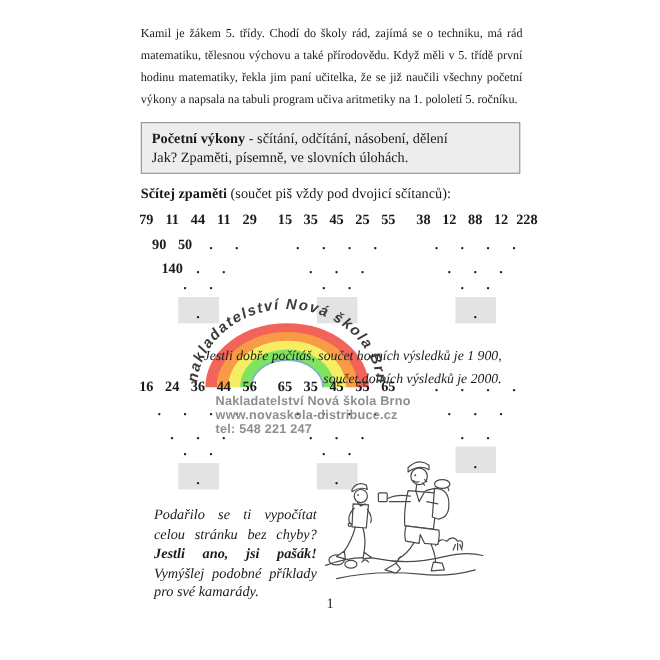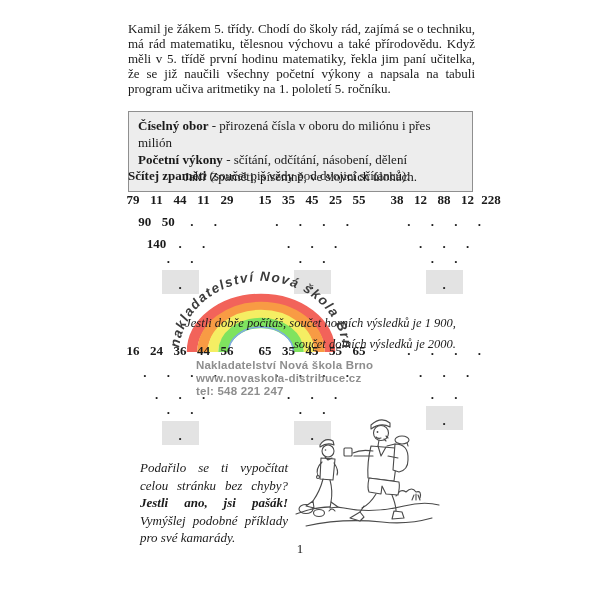--- a/index.html
+++ b/index.html
@@ -2,30 +2,30 @@
 <html><head>
 <meta charset="utf-8">
 <style>
   html,body{margin:0;padding:0;background:#fff;}
   body{width:600px;height:600px;position:relative;overflow:hidden;
        font-family:"Liberation Serif",serif;color:#1a1a1a;}
   .layer{position:absolute;left:0;top:0;width:600px;height:600px;}
   .z1{z-index:1;} .z2{z-index:2;} .z3{z-index:3;} .z4{z-index:4;}
   .abs{position:absolute;}
 
-  .paragraph{left:128px;top:21px;width:347px;font-size:13px;line-height:15px;
+  .paragraph{left:128px;top:21px;width:347px;font-size:11px;line-height:20px;
              text-align:justify;}
   .infobox{left:128px;top:111px;width:345px;box-sizing:border-box;background:#ededed;
            border:1px solid #8f8f8f;padding:5px 9px 6px 9px;font-size:13px;line-height:17px;}
-  .infobox .r3{text-align:center;}
+  .infobox .r3{text-align:left;}
   b{font-weight:bold;}
 
   .ex-heading{left:128px;top:168px;font-size:13px;}
 
-  .pyramid{position:absolute;display:flex;gap:14px;z-index:2;}
+  .pyramid{position:absolute;display:flex;gap:8px;z-index:2;}
   #pyramid-top{left:121px;top:192px;}
   #pyramid-bottom{left:121px;top:343px;}
   .pyr-group{width:118px;}
   .pyr-row{display:flex;justify-content:center;height:22px;align-items:flex-end;}
   .pyr-row:first-child{height:16px;}
   .pyr-row:nth-child(4){height:15px;}
   .cell{width:23.5px;text-align:center;font-weight:bold;font-size:13px;white-space:nowrap;}
   .boxrow{height:26px;align-items:flex-start;margin-top:3px;}
   .answer-box{width:37px;height:24px;background:#e3e3e3;display:flex;align-items:flex-end;
               justify-content:center;font-weight:bold;font-size:13px;padding-bottom:1px;
@@ -56,21 +56,20 @@
   <path d="M 192 352 A 69 53 0 0 1 330 352" fill="none" stroke-width="10.5" stroke="#f2635a"></path>
   <path d="M 202.5 352 A 58.5 45 0 0 1 319.5 352" fill="none" stroke-width="10.5" stroke="#f89b44"></path>
   <path d="M 213 352 A 48 37 0 0 1 309 352" fill="none" stroke-width="10.5" stroke="#f5ee63"></path>
   <path d="M 223.5 352 A 37.5 29 0 0 1 298.5 352" fill="none" stroke-width="10.5" stroke="#7fe35f"></path>
   <path d="M 228.5 352 A 32.5 25 0 0 1 293.5 352" fill="none" stroke-width="1.4" stroke="#7fa9e6"></path>
 </svg>
 
 <div class="abs paragraph z2">Kamil je žákem 5. třídy. Chodí do školy rád, zajímá se o techniku, má rád matematiku, tělesnou výchovu a také přírodovědu. Když měli v 5. třídě první hodinu matematiky, řekla jim paní učitelka, že se již naučili všechny početní výkony a napsala na tabuli program učiva aritmetiky na 1. pololetí 5. ročníku.</div>
 
 <div class="abs infobox z2">
-  <div><b>Číselný obor</b><span> - přirozená čísla v oboru do miliónu i přes milión</span></div>
   <div><b>Početní výkony</b><span> - sčítání, odčítání, násobení, dělení</span></div>
   <div class="r3">Jak? Zpaměti, písemně, ve slovních úlohách.</div>
 </div>
 
 <div class="abs ex-heading z2"><b>Sčítej zpaměti</b><span> (součet piš vždy pod dvojicí sčítanců):</span></div>
 
 <div id="pyramid-top" class="pyramid">
     <div class="pyr-group">
       <div class="pyr-row">
         <span class="cell">79</span>

